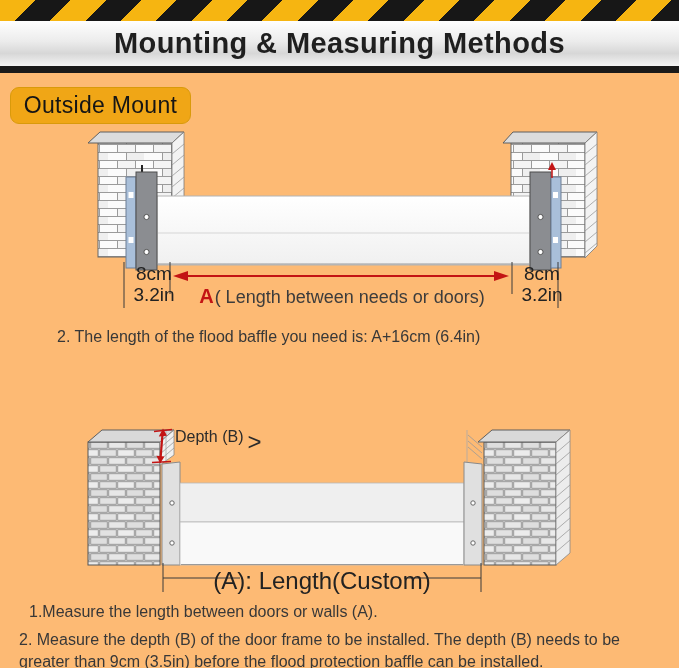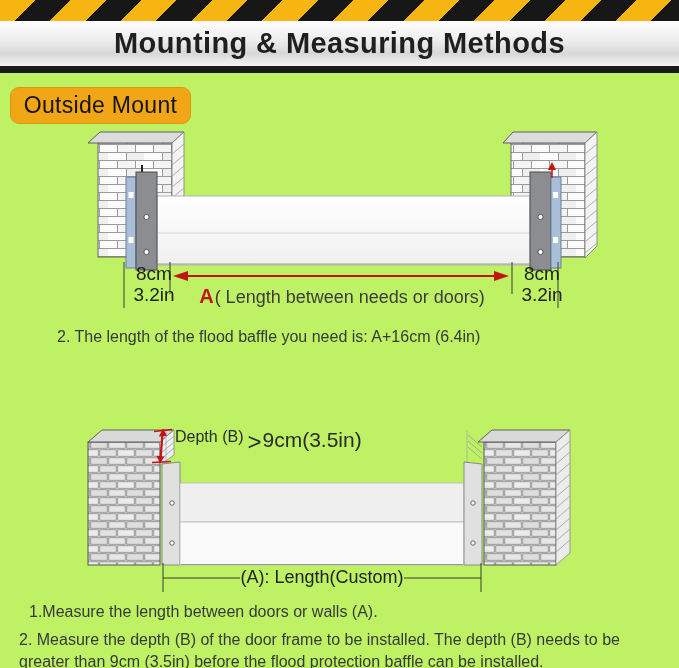--- a/index.html
+++ b/index.html
@@ -1,16 +1,16 @@
 <!DOCTYPE html>
 <html><head>
 <meta charset="utf-8">
 <style>
   html,body{margin:0;padding:0;background:#fff;}
-  .stage{position:relative;width:679px;height:668px;background:#bef264;overflow:hidden;
+  .stage{position:relative;width:679px;height:668px;background:#fdba74;overflow:hidden;
          font-family:"Liberation Sans",sans-serif;}
   
   .hazard{position:absolute;left:0;top:0;width:679px;height:21px;
           background:repeating-linear-gradient(135deg,#f6b511 0 25px,#171717 25px 50px);}
   .titlebar{position:absolute;left:0;top:21px;width:679px;height:45px;
             background:linear-gradient(180deg,#fefefe 0%,#ececec 45%,#d7d7d7 72%,#f4f4f4 100%);
             display:flex;align-items:center;justify-content:center;}
   .title{font-size:29px;font-weight:700;color:#1f1f1f;letter-spacing:.4px;}
   .titleshadow{position:absolute;left:0;top:66px;width:679px;height:7px;background:#1a1a1a;}
   
@@ -22,21 +22,21 @@
   .diag{position:absolute;left:0;width:679px;}
   
   .dimcol{position:absolute;width:60px;text-align:center;font-size:19px;line-height:21px;color:#222;}
   .spanlabel{position:absolute;text-align:center;font-size:18px;color:#3c3c3c;white-space:nowrap;}
   .spanlabel .A{color:#c31414;font-weight:700;font-size:20px;margin-right:1px;}
   .step{position:absolute;font-size:16px;color:#383838;line-height:1.35;}
   .depthlabel{position:absolute;display:flex;align-items:flex-start;color:#2b2b2b;white-space:nowrap;}
   .depthlabel .p{font-size:16px;}
   .depthlabel .g{font-size:24px;margin:0 1px 0 4px;}
   .depthlabel .v{font-size:21px;}
-  .spanlabel2{position:absolute;text-align:center;font-size:18px;color:#222;white-space:nowrap;}
+  .spanlabel2{position:absolute;text-align:center;font-size:24px;color:#222;white-space:nowrap;}
 </style>
 </head>
 <body>
 
 <div class="stage">
 
   <div class="hazard"></div>
   <div class="titlebar">
     <div class="title">Mounting &amp; Measuring Methods</div>
   </div>
@@ -179,19 +179,18 @@
 
     <g>
       <path d="M163 138V167M481 138V167" stroke="#3a3a3a" fill="none"></path>
       <path d="M163 153H240M404 153H481" stroke="#3a3a3a" fill="none"></path>
     </g>
   </svg>
 
   <div class="depthlabel" style="left:175px;top:428px;">
     <span class="p">Depth (B)</span>
     <span class="g">&gt;</span>
-    <span class="v">9cm(3.5in)</span>
   </div>
   <div class="spanlabel2" style="left:163px;width:318px;top:567px;">(A): Length(Custom)</div>
   <div class="step" style="left:29px;top:601px;">1.Measure the length between doors or walls (A).</div>
   <div class="step" style="left:19px;top:629px;width:655px;">2. Measure the depth (B) of the door frame to be installed. The depth (B) needs to be greater than 9cm (3.5in) before the flood protection baffle can be installed.</div>
 
 </div>
 
 </body></html>

